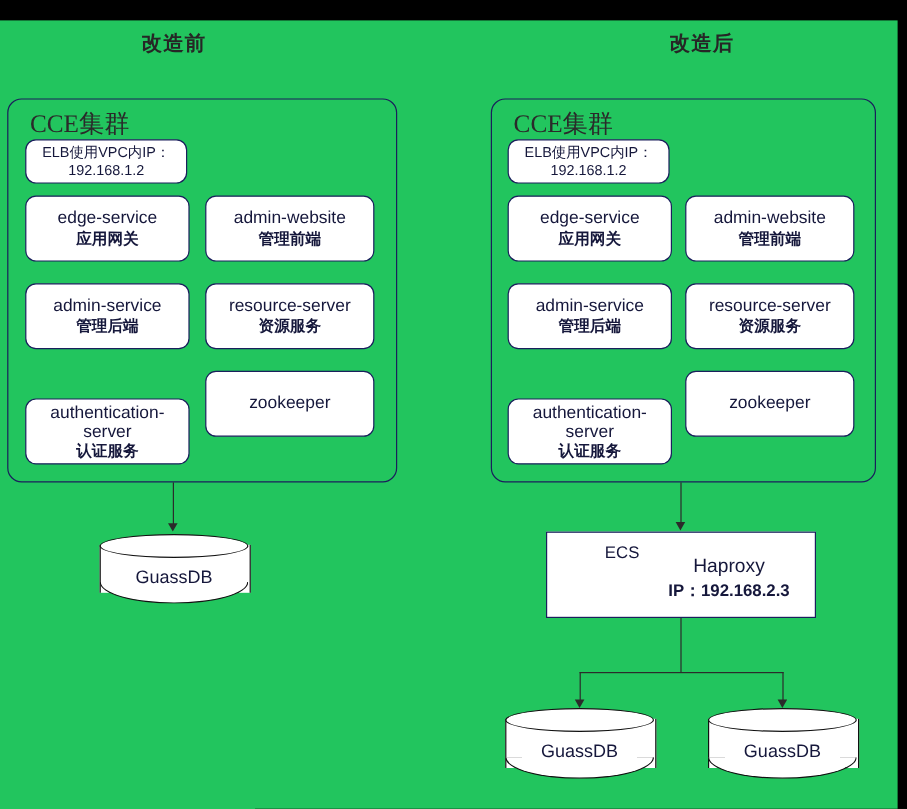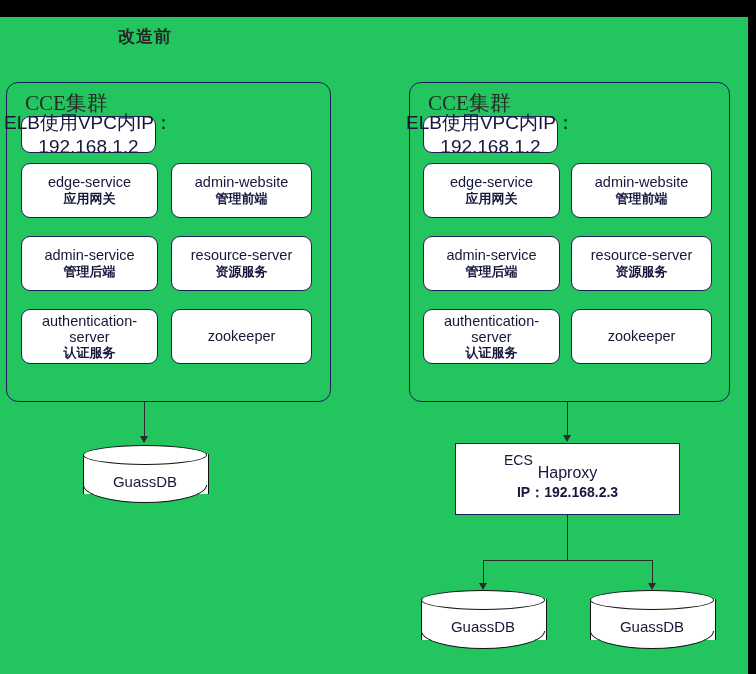--- a/index.html
+++ b/index.html
@@ -67,22 +67,22 @@
     flex-direction: column;
     align-items: center;
     justify-content: center;
     color: #15173b;
     line-height: 1.22;
     text-align: center;
     overflow: visible;
   }
   .svc .ln        { font-size: 14.5px; white-space: nowrap; }
   .svc .ln.small  { font-size: 13px; font-weight: bold; }
-  .svc.elb .ln    { font-size: 19px; }
-  .svc.tight      { line-height: 1.14; }
+  .svc.elb .ln    { font-size: 12px; }
+  .svc.tight      { line-height: 1.14; margin-top: 23px; }
 
   
   .vline {
     position: absolute;
     background: #2b2b2b;
     width: 1.4px;
   }
   .hline {
     position: absolute;
     background: #2b2b2b;
@@ -115,20 +115,21 @@
     color: #15173b;
     white-space: nowrap;
     margin-left: 36px;
   }
   #ecs-center {
     position: absolute;
     left: 0;
     top: 19px;
     width: 100%;
     text-align: center;
+    padding-left: 40px;
   }
   #ecs-center .hap {
     font-size: 16px;
     color: #15173b;
     display: block;
     line-height: 1.25;
   }
   #ecs-center .ip {
     font-size: 14px;
     color: #15173b;
@@ -191,20 +192,21 @@
     box-sizing: border-box;
     white-space: nowrap;
   }
 </style>
 </head>
 <body>
 
 <div id="stage">
 
   <div class="col-title" id="title-before">改造前</div>
+  <div class="col-title" id="title-after">改造后</div>
 
   <div class="cluster" id="cluster-left">
     <div class="cluster-label">CCE集群</div>
   </div>
 
   <div class="svc elb" style="left:21px; top:99px; width:135px; height:37px;">
     <span class="ln">ELB使用VPC内IP：</span>
     <span class="ln">192.168.1.2</span>
   </div>
 

